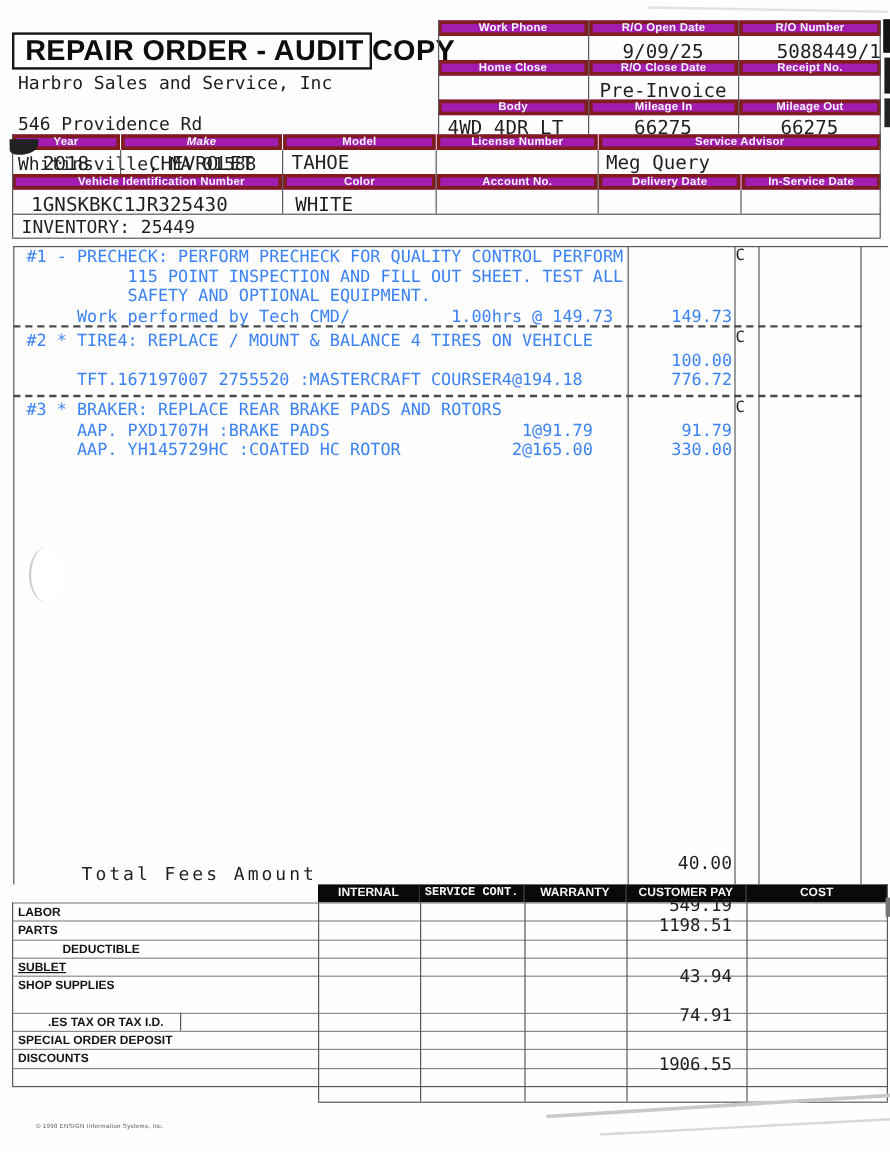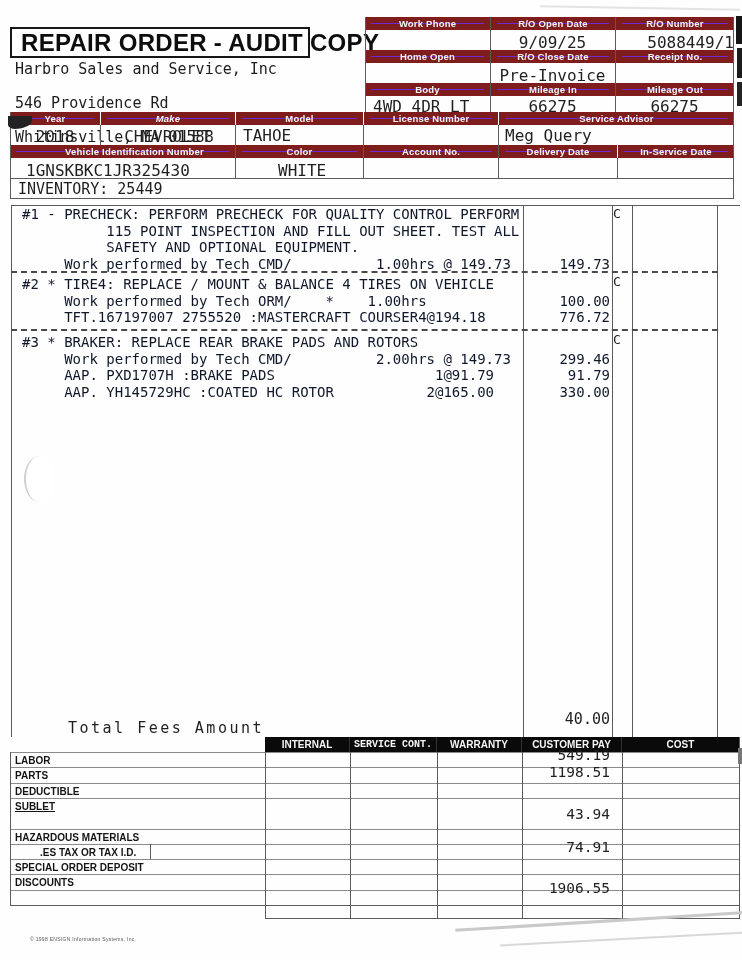--- a/index.html
+++ b/index.html
@@ -1,40 +1,40 @@
 <!DOCTYPE html>
 <html><head>
 <meta charset="utf-8">
 <style>
   html,body{margin:0;padding:0;background:#ffffff;}
   .page{position:relative;width:742px;height:960px;background:#fefefe;overflow:hidden;
         font-family:"Liberation Sans",sans-serif;color:#111;}
   .abs{position:absolute;}
   
-  .bar{position:absolute;background:#6d28d9;color:#f5f5f5;
+  .bar{position:absolute;background:#a21caf;color:#f5f5f5;
        font:bold 9.5px "Liberation Sans",sans-serif;
        display:flex;align-items:center;justify-content:center;
-       letter-spacing:.2px;box-sizing:border-box;border:6px solid #7f1d1d;}
+       letter-spacing:.2px;box-sizing:border-box;border:3px solid #7f1d1d;}
   
   .val{position:absolute;font-family:"DejaVu Sans Mono",monospace;font-size:16px;
        color:#1f1f1f;white-space:pre;}
   .val.c{text-align:center;}
   .val.r{text-align:right;}
   .hline{position:absolute;background:#5a5a5a;height:1px;}
   .vline{position:absolute;background:#5a5a5a;width:1px;}
   .dash{position:absolute;border-top:2px dashed #4a4a4a;height:0;}
   .title-box{position:absolute;left:10px;top:27px;width:300px;height:31px;
        border:2.5px solid #161616;box-sizing:border-box;display:flex;align-items:center;}
   .title-box span{font:bold 24px "Liberation Sans",sans-serif;letter-spacing:.3px;
        padding-left:9px;white-space:nowrap;color:#0d0d0d;}
   .addr{position:absolute;left:15px;top:61px;font-family:"DejaVu Sans Mono",monospace;
        font-size:15px;line-height:17px;color:#1d1d1d;white-space:pre;}
   
   .items{position:absolute;left:22px;width:706px;font-family:"DejaVu Sans Mono",monospace;
-       font-size:14px;color:#0f172a;}
+       font-size:14px;color:#3b82f6;}
   .iline{position:relative;height:16.5px;line-height:16.5px;white-space:pre;}
   .iamt{position:absolute;left:458px;top:0;width:130px;text-align:right;}
   .cflag{position:absolute;left:613px;width:18px;font-family:"DejaVu Sans Mono",monospace;
        font-size:13px;color:#222;}
   
   .btable{position:absolute;left:10px;top:737px;width:634px;height:184px;}
   .bhead{position:absolute;left:255px;top:0;width:475px;height:15px;display:flex;}
   .bhead div{background:#0a0a0a;color:#f5f5f5;font:bold 10px "Liberation Sans",sans-serif;
        display:flex;align-items:center;justify-content:center;box-sizing:border-box;
        border-right:1px solid #333;}
@@ -60,21 +60,21 @@
 <span>546 Providence Rd</span><br>
 <span>Whitinsville, MA 01588</span></div>
 
   <div class="bar" style="left:365px;top:17px;width:125px;height:13px;">Work Phone</div>
   <div class="bar" style="left:491px;top:17px;width:124px;height:13px;">R/O Open Date</div>
   <div class="bar" style="left:616px;top:17px;width:118px;height:13px;">R/O Number</div>
 
   <div class="val c" style="left:490px;top:33px;width:125px;">9/09/25</div>
   <div class="val r" style="left:615px;top:33px;width:119px;">5088449/1</div>
 
-  <div class="bar" style="left:365px;top:50px;width:125px;height:13px;">Home Open</div>
+  <div class="bar" style="left:365px;top:50px;width:125px;height:13px;">Home Close</div>
   <div class="bar" style="left:491px;top:50px;width:124px;height:13px;">R/O Close Date</div>
   <div class="bar" style="left:616px;top:50px;width:118px;height:13px;">Receipt No.</div>
 
   <div class="val c" style="left:490px;top:66px;width:125px;">Pre-Invoice</div>
 
   <div class="bar" style="left:365px;top:83px;width:125px;height:13px;">Body</div>
   <div class="bar" style="left:491px;top:83px;width:124px;height:13px;">Mileage In</div>
   <div class="bar" style="left:616px;top:83px;width:118px;height:13px;">Mileage Out</div>
 
   <div class="val" style="left:373px;top:97px;">4WD 4DR LT</div>
@@ -97,21 +97,21 @@
   <div class="val" style="left:243px;top:126px;">TAHOE</div>
   <div class="val" style="left:505px;top:126px;">Meg Query</div>
 
   <div class="bar" style="left:10px;top:145px;width:225px;height:13px;padding-left:24px;">Vehicle Identification Number</div>
   <div class="bar" style="left:236px;top:145px;width:127px;height:13px;">Color</div>
   <div class="bar" style="left:364px;top:145px;width:134px;height:13px;">Account No.</div>
   <div class="bar" style="left:499px;top:145px;width:118px;height:13px;">Delivery Date</div>
   <div class="bar" style="left:618px;top:145px;width:116px;height:13px;">In-Service Date</div>
 
   <div class="val" style="left:26px;top:161px;">1GNSKBKC1JR325430</div>
-  <div class="val" style="left:246px;top:161px;margin-left:32px;">WHITE</div>
+  <div class="val" style="left:246px;top:161px;">WHITE</div>
 
   <div class="val" style="left:18px;top:180px;font-size:15px;">INVENTORY: 25449</div>
 
   <div class="vline" style="left:10px;top:112px;height:86px;"></div>
   <div class="vline" style="left:100px;top:125px;height:20px;"></div>
   <div class="vline" style="left:235px;top:125px;height:53px;"></div>
   <div class="vline" style="left:363px;top:125px;height:53px;"></div>
   <div class="vline" style="left:498px;top:125px;height:53px;"></div>
   <div class="vline" style="left:617px;top:158px;height:20px;"></div>
   <div class="vline" style="left:733px;top:112px;height:86px;"></div>
@@ -129,29 +129,28 @@
     <div class="iline"><span>#1 - PRECHECK: PERFORM PRECHECK FOR QUALITY CONTROL PERFORM</span><span class="iamt"></span></div>
     <div class="iline"><span>          115 POINT INSPECTION AND FILL OUT SHEET. TEST ALL</span><span class="iamt"></span></div>
     <div class="iline"><span>          SAFETY AND OPTIONAL EQUIPMENT.</span><span class="iamt"></span></div>
     <div class="iline"><span>     Work performed by Tech CMD/          1.00hrs @ 149.73</span><span class="iamt">149.73</span></div>
   </div>
   <div class="cflag" style="top:206px;">C</div>
   <div class="dash" style="left:11px;top:271px;width:707px;"></div>
 
   <div class="items" style="top:276px;">
     <div class="iline"><span>#2 * TIRE4: REPLACE / MOUNT &amp; BALANCE 4 TIRES ON VEHICLE</span><span class="iamt"></span></div>
-    <div class="iline"><span>     Work performed by Tech ORM/    *    1.00hrs</span><span class="iamt">100.00</span></div>
+    <div class="iline"><span class="iamt">100.00</span></div>
     <div class="iline"><span>     TFT.167197007 2755520 :MASTERCRAFT COURSER4@194.18</span><span class="iamt">776.72</span></div>
   </div>
   <div class="cflag" style="top:274px;">C</div>
   <div class="dash" style="left:11px;top:329px;width:707px;"></div>
 
   <div class="items" style="top:334px;">
     <div class="iline"><span>#3 * BRAKER: REPLACE REAR BRAKE PADS AND ROTORS</span><span class="iamt"></span></div>
-    <div class="iline"><span>     Work performed by Tech CMD/          2.00hrs @ 149.73</span><span class="iamt">299.46</span></div>
     <div class="iline"><span>     AAP. PXD1707H :BRAKE PADS                   1@91.79</span><span class="iamt">91.79</span></div>
     <div class="iline"><span>     AAP. YH145729HC :COATED HC ROTOR           2@165.00</span><span class="iamt">330.00</span></div>
   </div>
   <div class="cflag" style="top:332px;">C</div>
 
   <div class="val r" style="left:490px;top:710px;width:120px;font-size:15px;">40.00</div>
   <div class="val" style="left:68px;top:719px;font-size:15px;letter-spacing:2.5px;">Total Fees Amount</div>
 
   <div class="btable">
     <div class="bhead">
@@ -161,28 +160,28 @@
       <div style="width:100px;">CUSTOMER PAY</div>
       <div style="width:118px;">COST</div>
     </div>
 
     <div class="trow" style="top:15px;">
         <span class="lbl">LABOR</span>
       </div>
     <div class="trow" style="top:30.3px;">
         <span class="lbl">PARTS</span>
       </div>
-    <div class="trow" style="top:45.6px;">
+    <div class="trow" style="top:45.6px;padding-left:37px;">
         <span class="lbl">DEDUCTIBLE</span>
       </div>
     <div class="trow" style="top:60.9px;text-decoration:underline;">
         <span class="lbl">SUBLET</span>
       </div>
-    <div class="trow" style="top:91.5px;">
-        <span class="lbl">HAZARDOUS MATERIALS</span>
+    <div class="trow" style="top:76.2px;">
+        <span class="lbl">SHOP SUPPLIES</span>
       </div>
     <div class="trow" style="top:106.8px;">
         <span class="lbl" style="padding-left:30px;">.ES TAX OR TAX I.D.</span>
       </div>
     <div class="trow" style="top:122.1px;">
         <span class="lbl">SPECIAL ORDER DEPOSIT</span>
       </div>
     <div class="trow" style="top:137.4px;">
         <span class="lbl">DISCOUNTS</span>
       </div>

